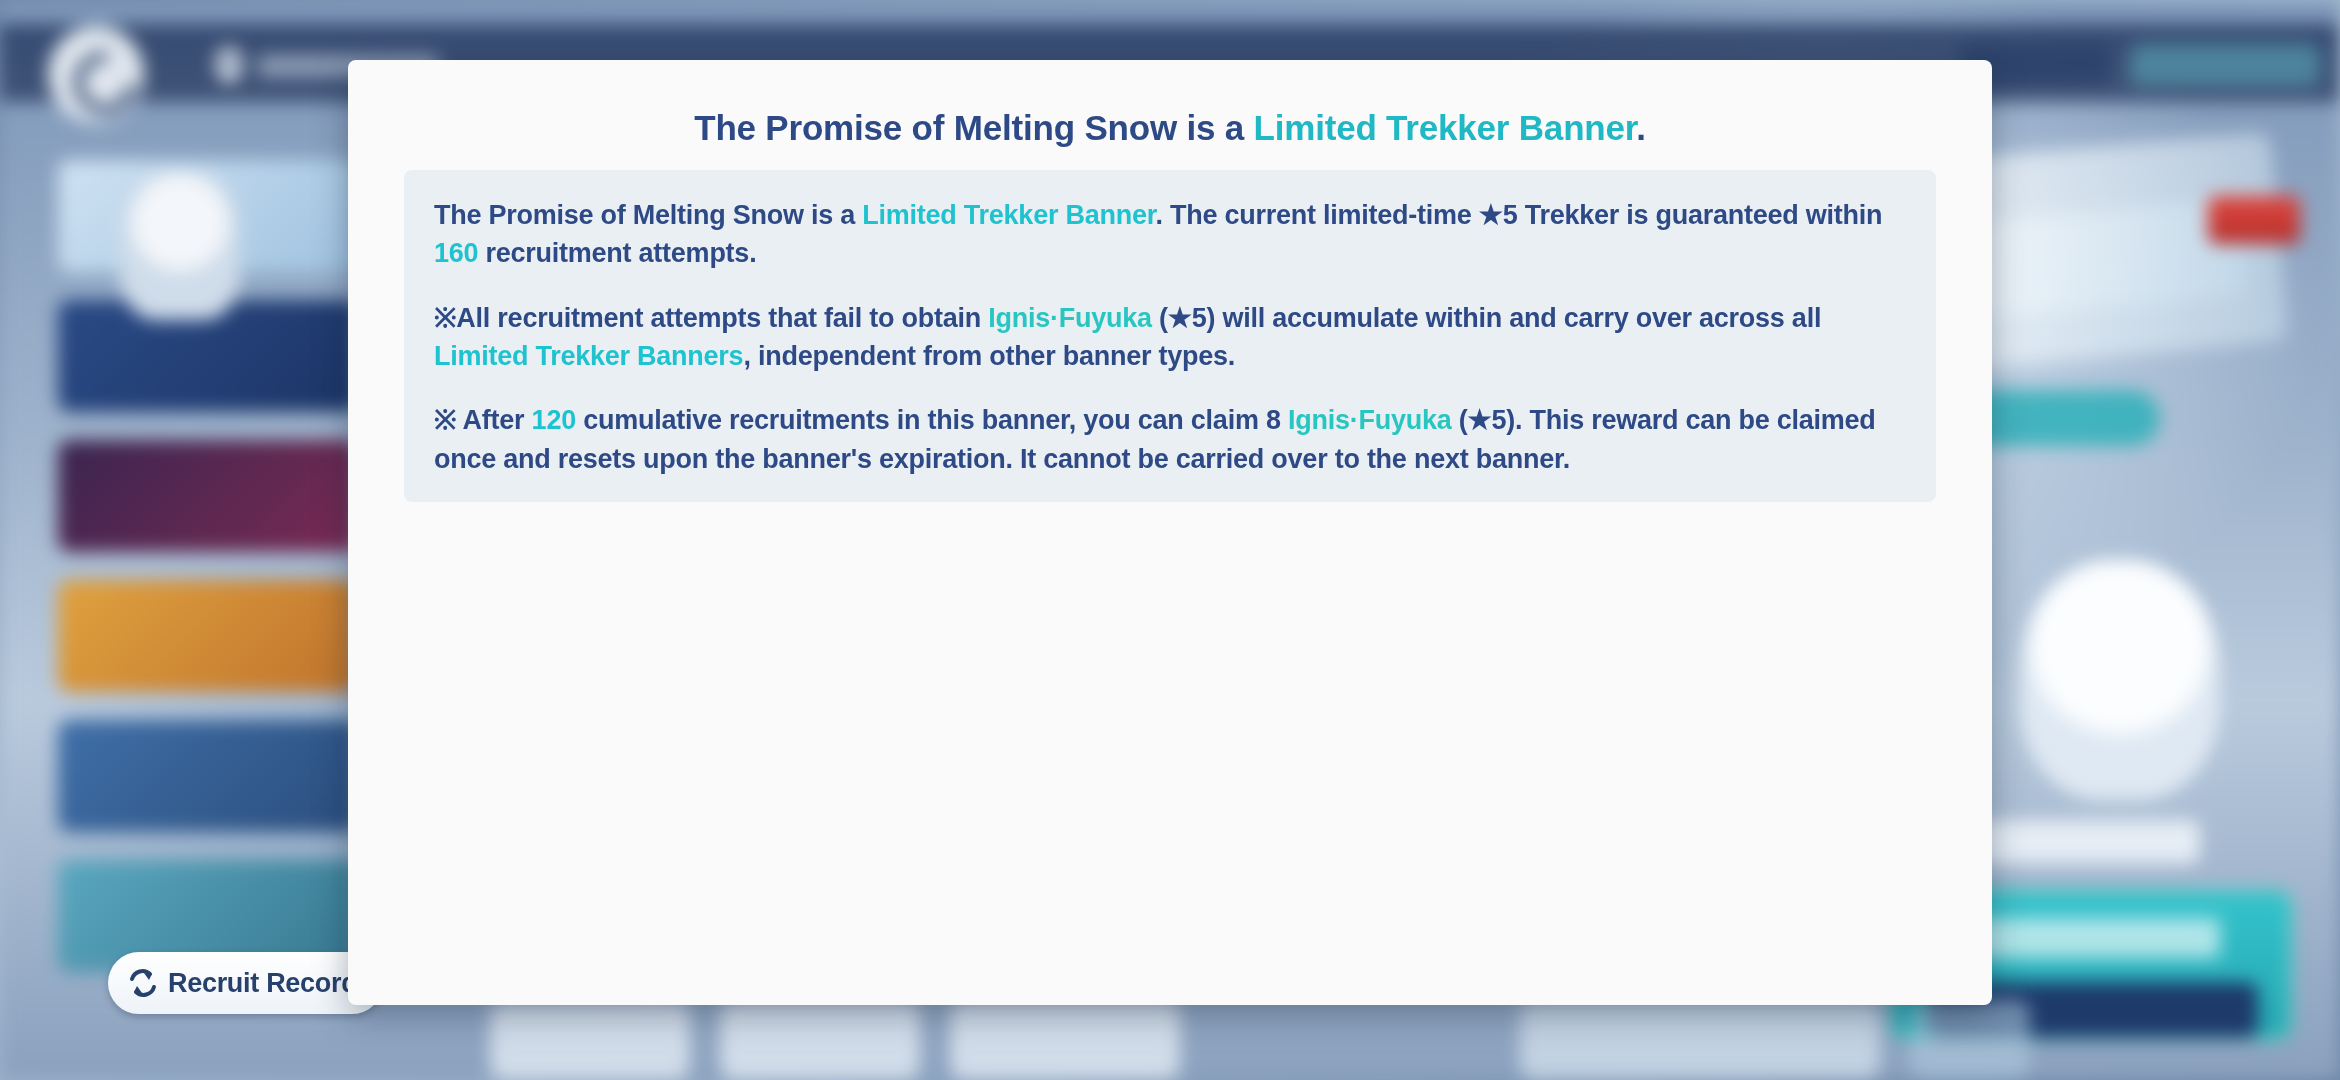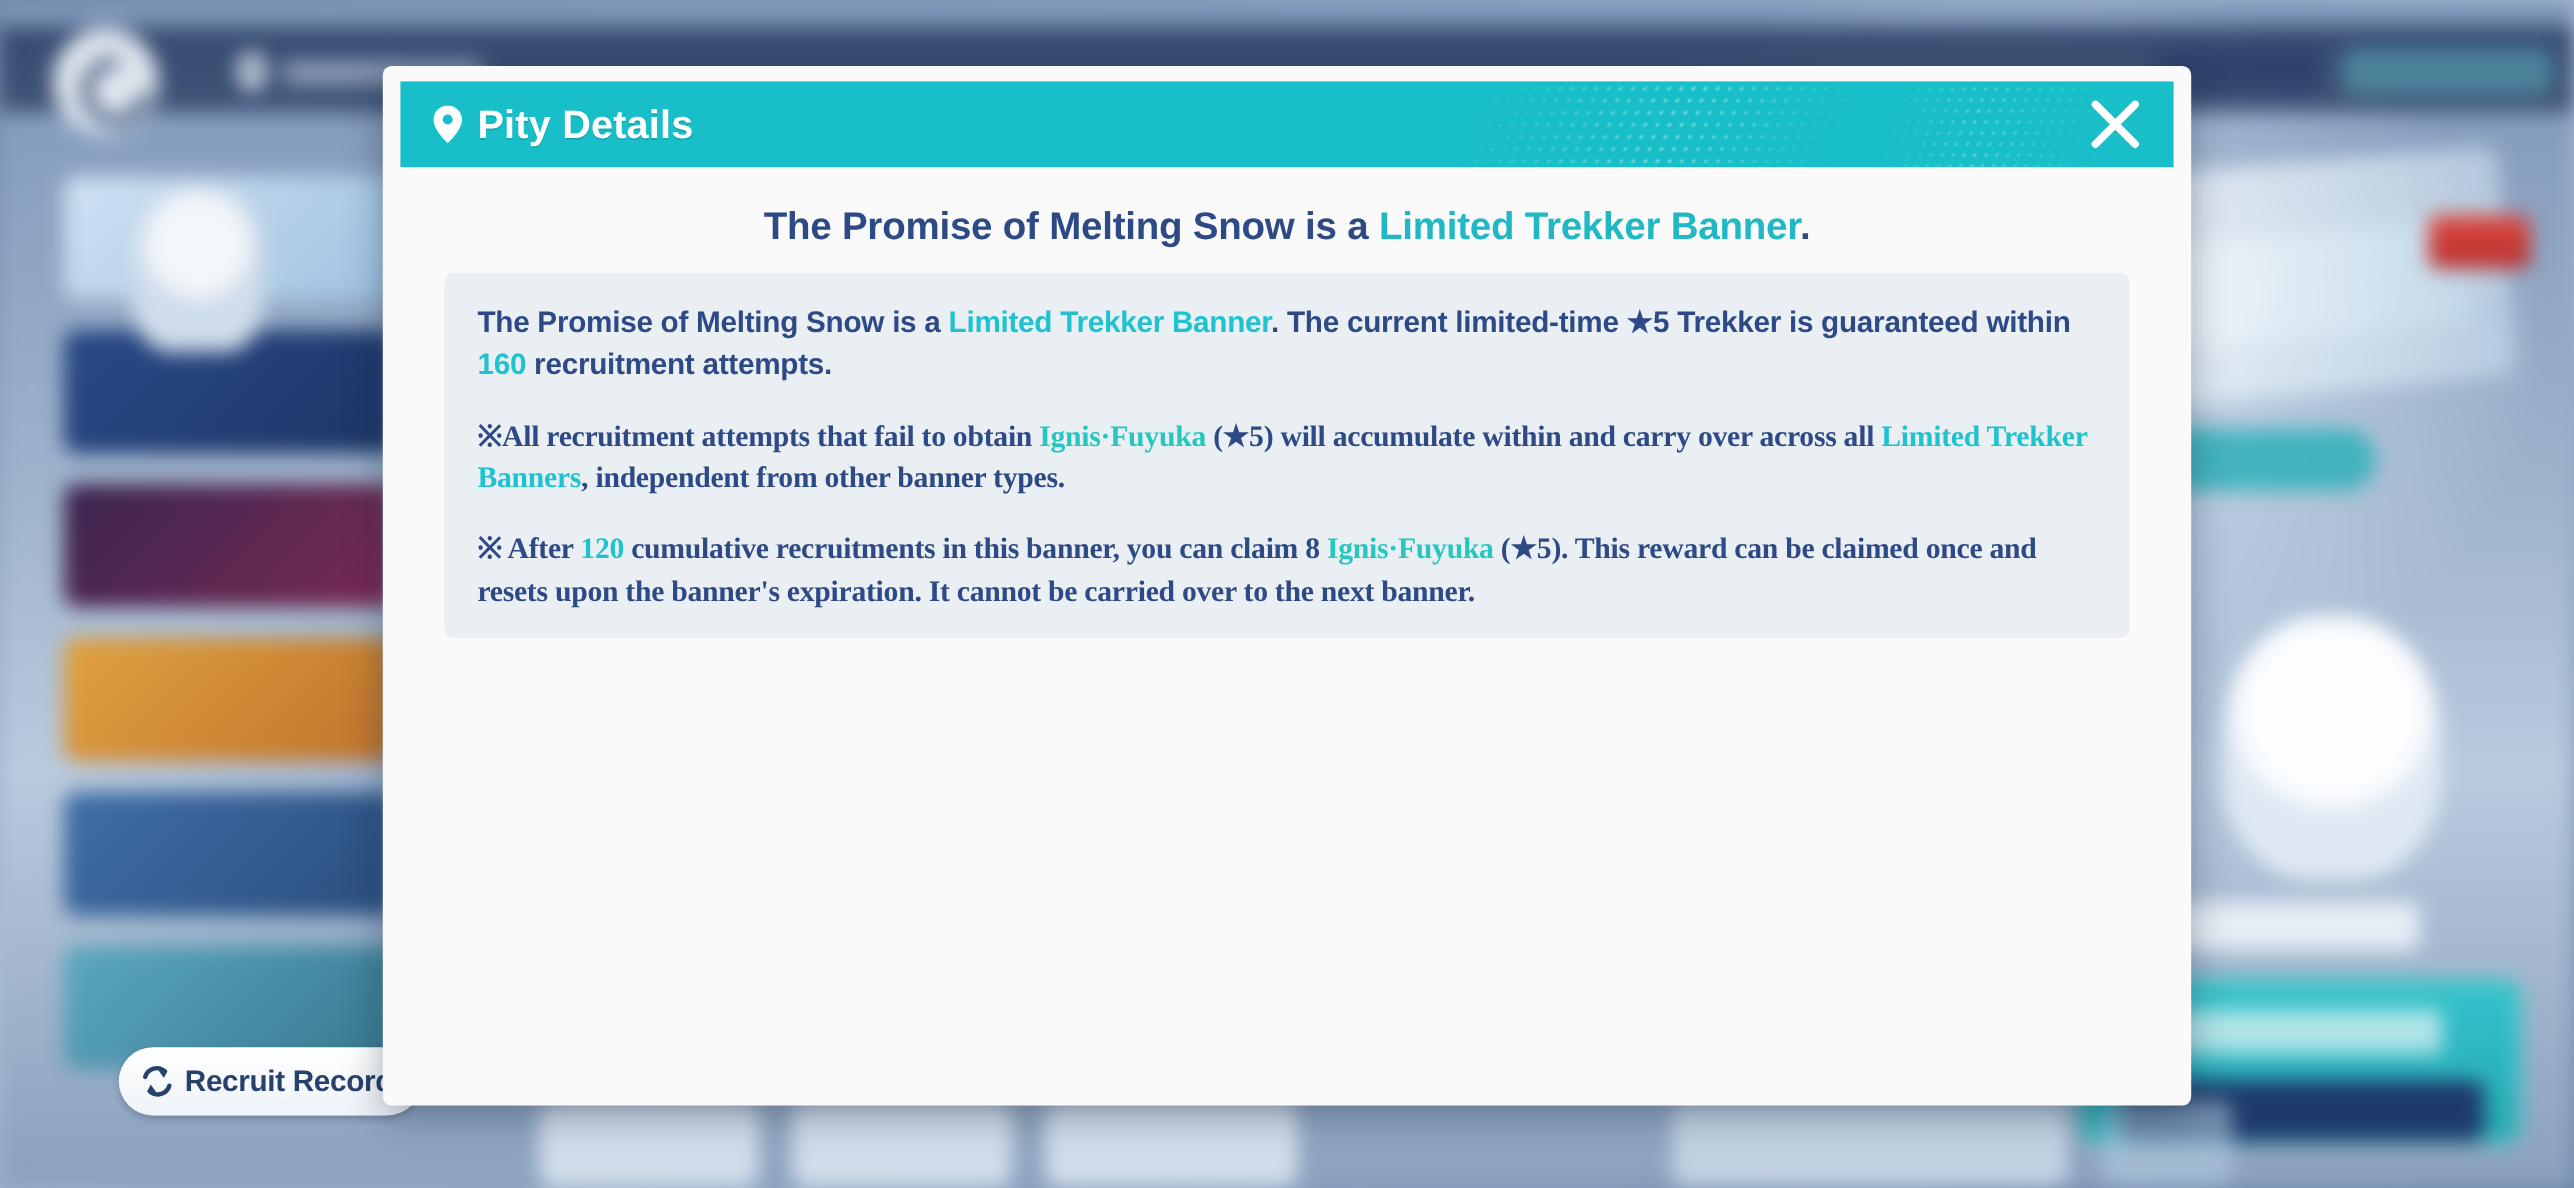--- a/index.html
+++ b/index.html
@@ -459,21 +459,21 @@
     border-radius: 8px;
     padding: 26px 30px 24px 30px;
   }
   .detail-panel p {
     font-size: 27px;
     line-height: 1.42;
     font-weight: bold;
     color: #2e4a86;
     letter-spacing: -0.25px;
   }
-  .detail-panel p + p { margin-top: 26px; font-family: Liberation Serif, serif; }
+  .detail-panel p + p { margin-top: 26px; }
   .detail-panel .accent { color: #1fc2cf; }
   .detail-panel .accent2 { color: #27c6c0; }
 </style>
 </head>
 <body>
 
 <div id="app-root">
 
   <div class="bg-layer">
     <div class="bg-sky"></div>
@@ -518,40 +518,20 @@
         <path d="M26 8 L18 7 L23 14 Z" fill="#27416d"></path>
         <path d="M28 21 A11 11 0 0 1 10 26" fill="none" stroke="#27416d" stroke-width="4" stroke-linecap="round"></path>
         <path d="M8 26 L16 27 L11 20 Z" fill="#27416d"></path>
       </svg>
     </span>
     <span class="rr-label">Recruit Record</span>
   </div>
 
   <div class="modal-wrap">
 
-    <div class="modal-header">
-      <div class="halftone"></div>
-      <div class="halftone2"></div>
-
-      <span class="hdr-pin">
-        <svg viewBox="0 0 26 34" width="26" height="34">
-          <path d="M13 0 C5.8 0 0 5.8 0 13 C0 22 13 34 13 34 C13 34 26 22 26 13 C26 5.8 20.2 0 13 0 Z" fill="#ffffff"></path>
-          <circle cx="13" cy="12.6" r="4.6" fill="#19bfc8"></circle>
-        </svg>
-      </span>
-
-      <span class="modal-title">Pity Details</span>
-
-      <span class="close-btn">
-        <svg viewBox="0 0 54 54" width="54" height="54">
-          <line x1="9" y1="9" x2="45" y2="45" stroke="#ffffff" stroke-width="7" stroke-linecap="round"></line>
-          <line x1="45" y1="9" x2="9" y2="45" stroke="#ffffff" stroke-width="7" stroke-linecap="round"></line>
-        </svg>
-      </span>
-    </div>
 
     <div class="modal-body">
 
       <div class="headline"><span>The Promise of Melting Snow is a </span><span class="accent">Limited Trekker Banner</span><span>.</span></div>
 
 
 
       <div class="detail-panel">
 
         <p><span>The Promise of Melting Snow is a </span><span class="accent">Limited Trekker Banner</span><span>. The current limited-time ★5 Trekker is guaranteed within </span><span class="accent">160</span><span> recruitment attempts.</span></p>

